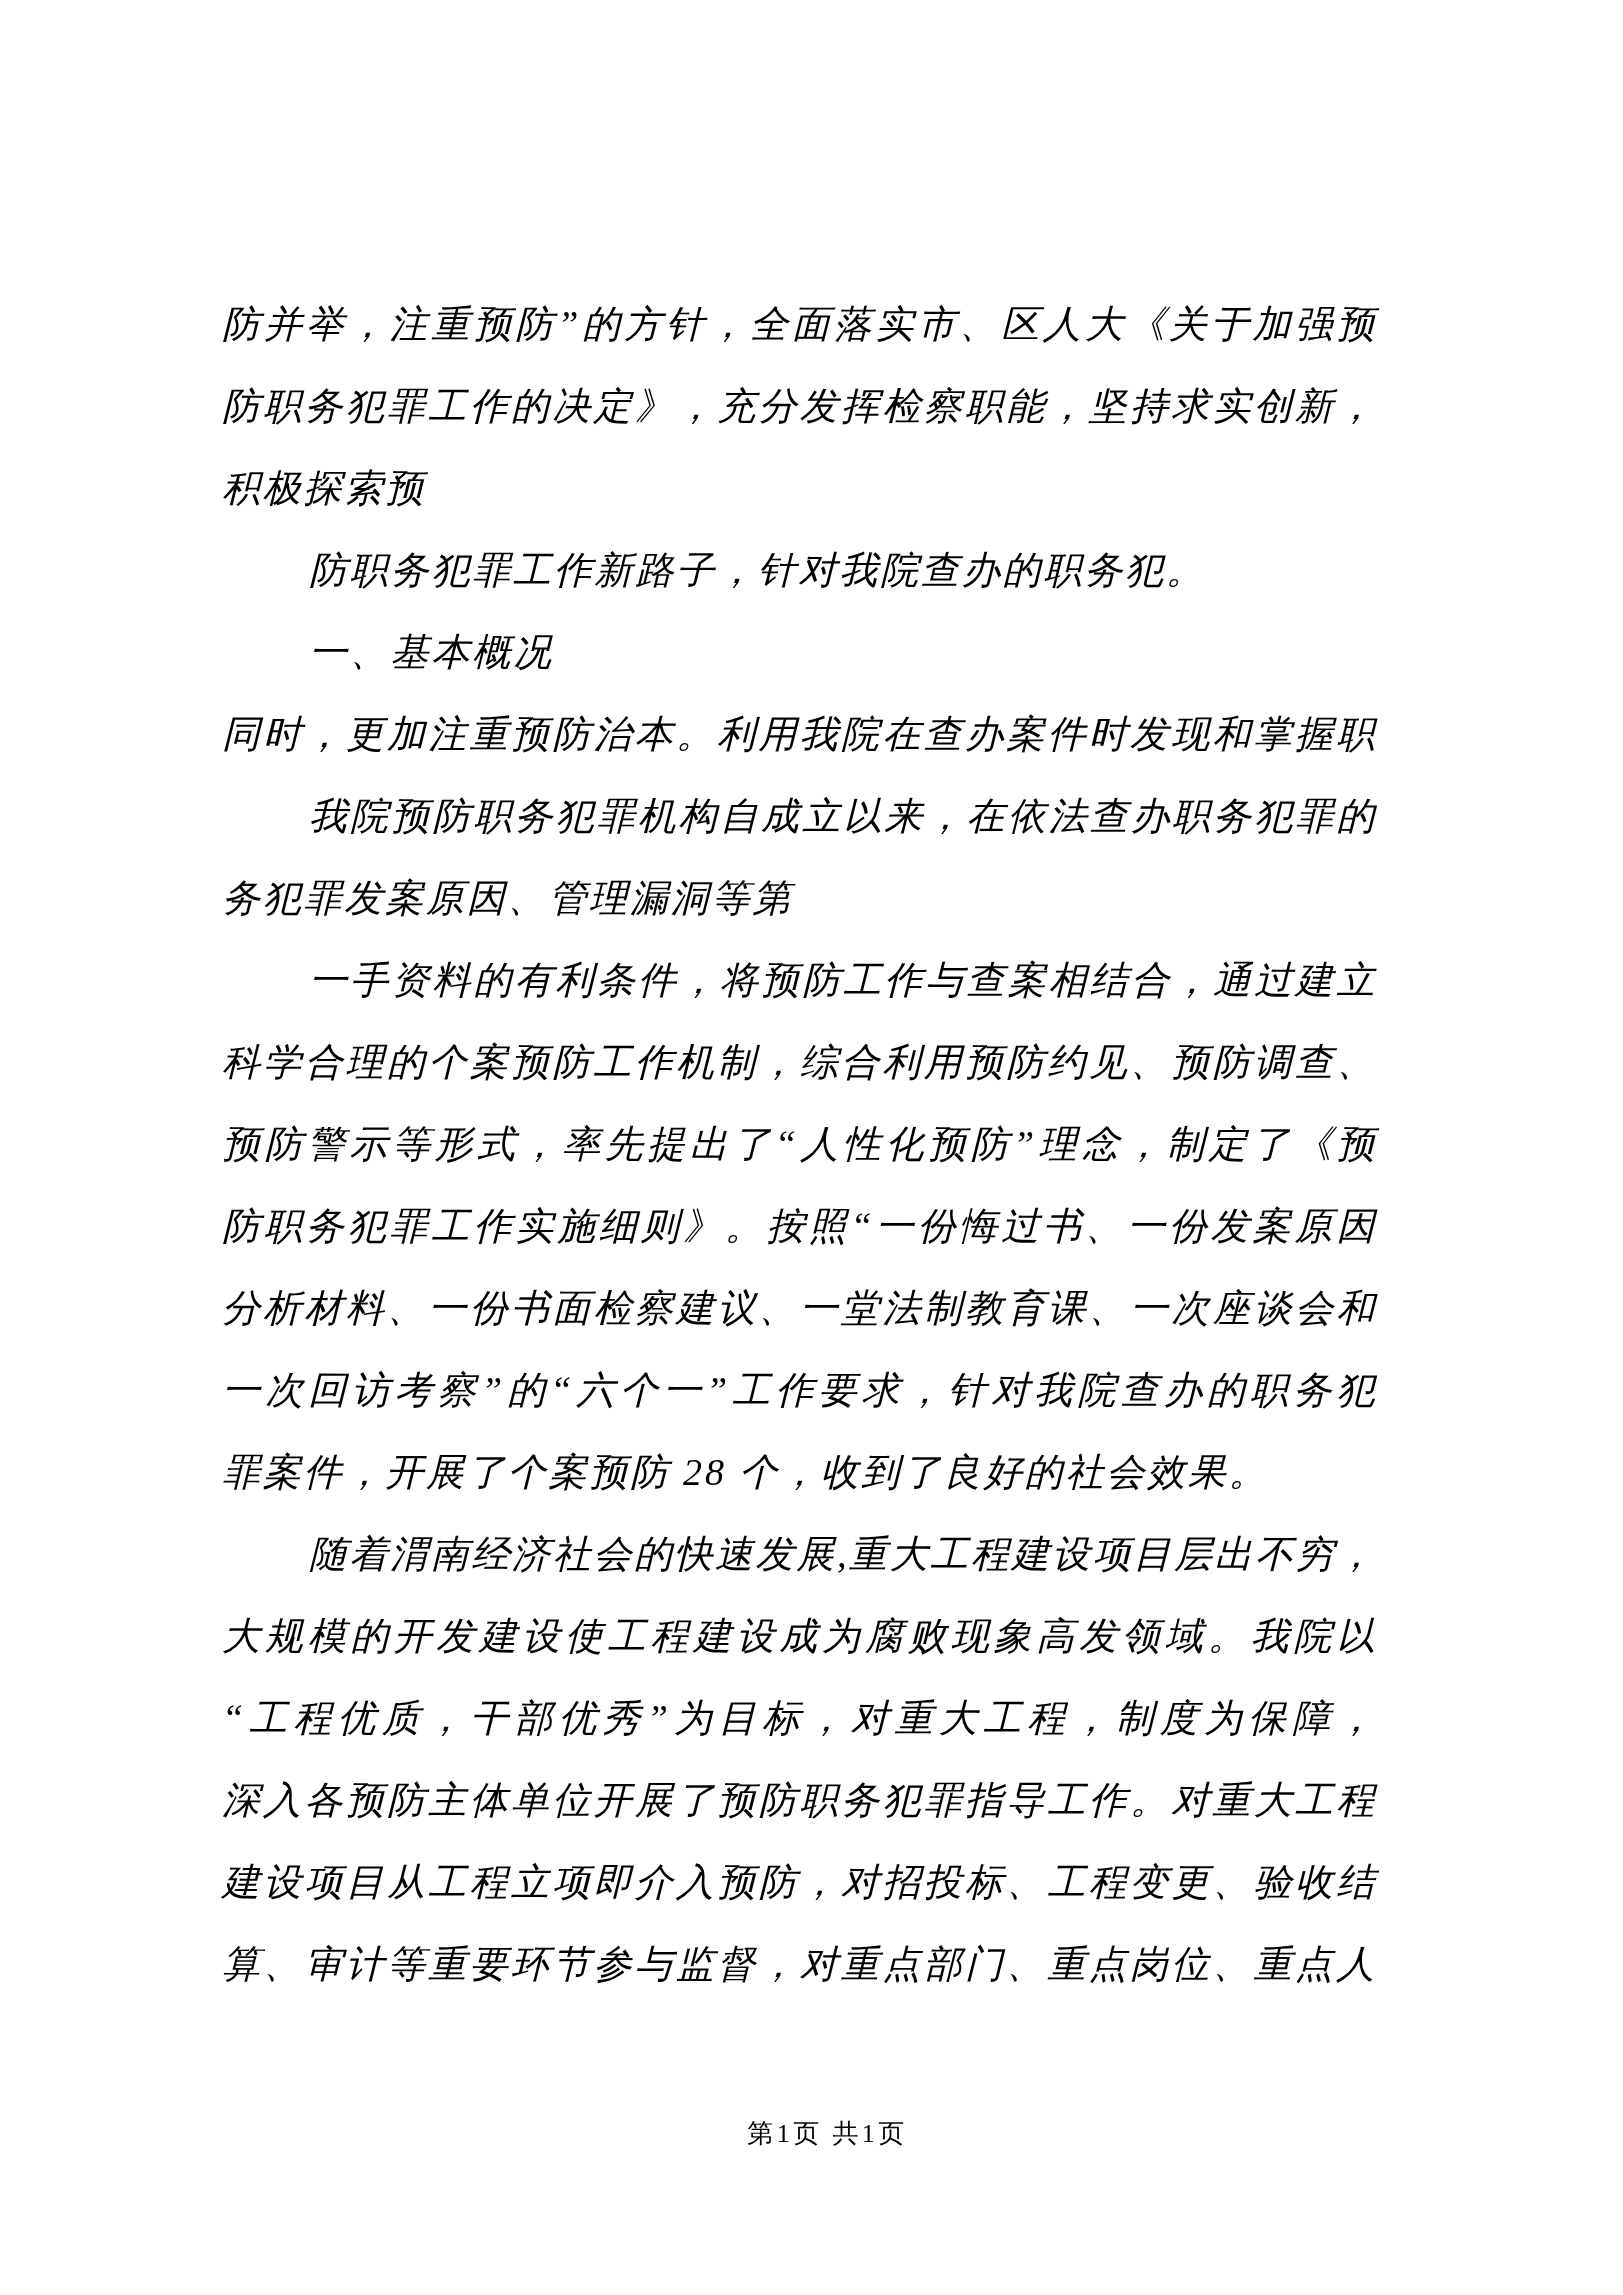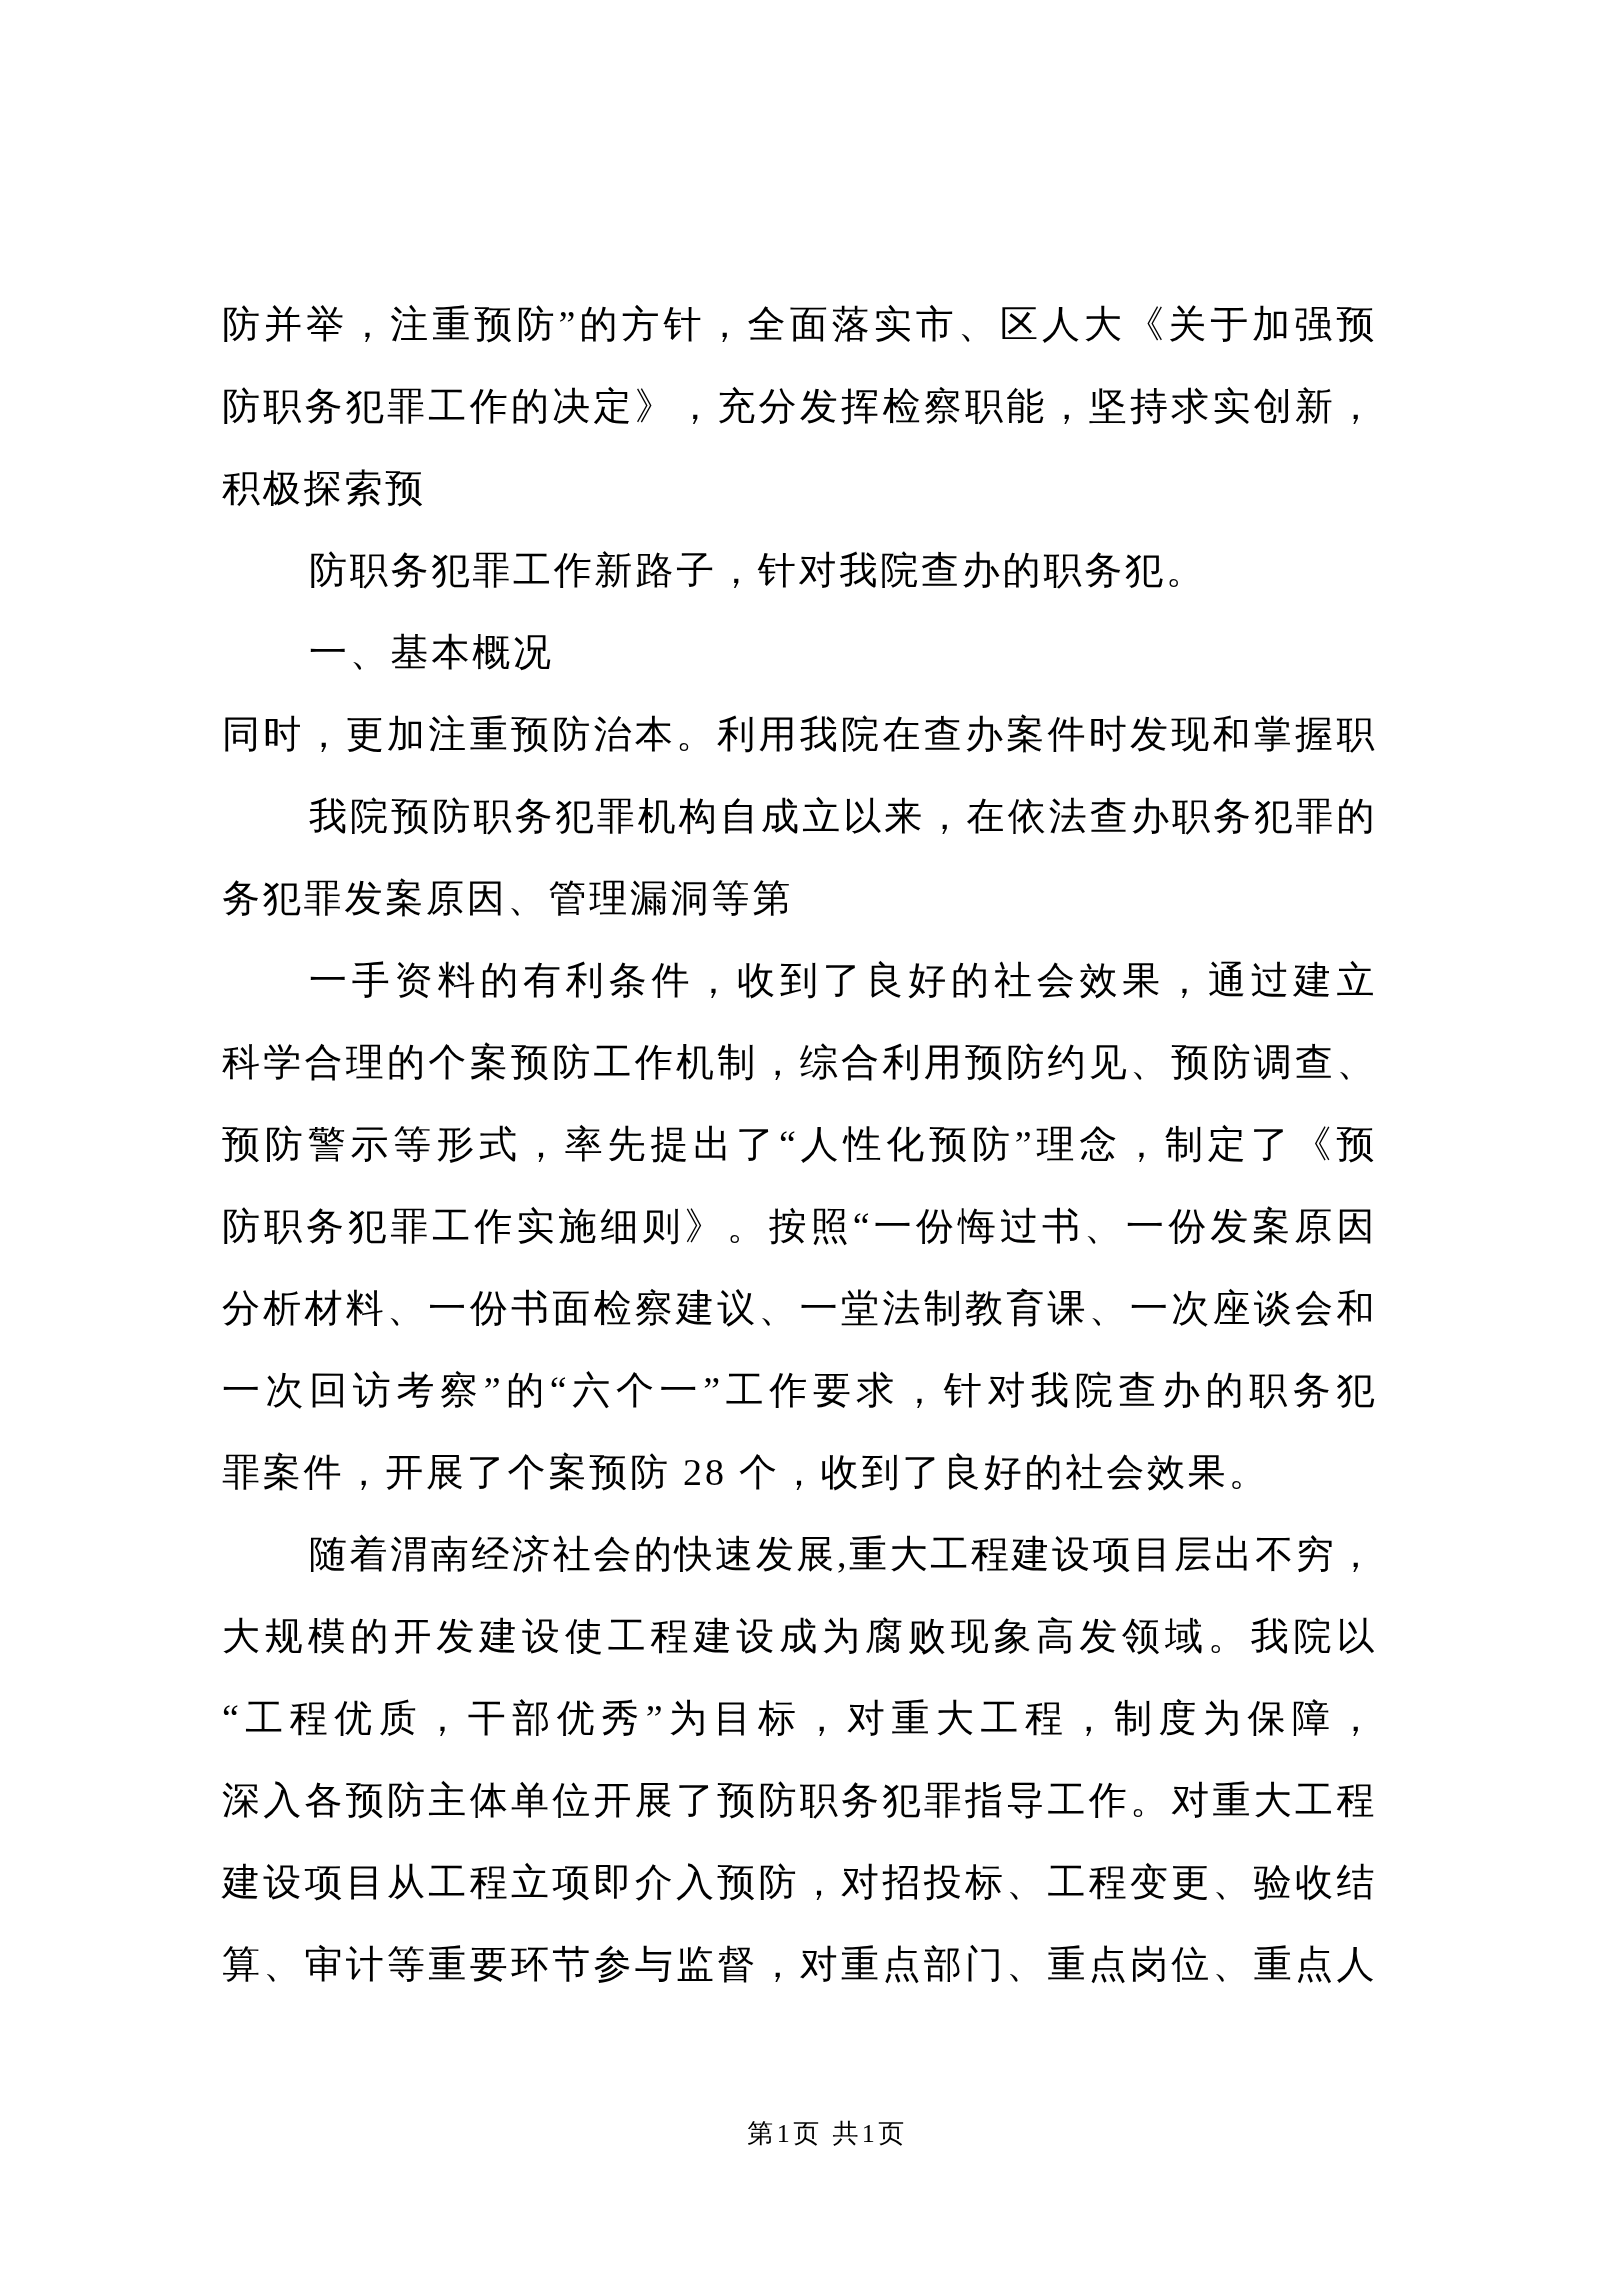--- a/index.html
+++ b/index.html
@@ -20,20 +20,21 @@
     left: 0; top: 0;
     width: 1623px;
     height: 2295px;
     background: #ffffff;
   }
   .doc {
     position: absolute;
     left: 222px;
     top: 283px;
     width: 1153px;
+    font-style: italic;
   }
   .line {
     font-size: 38px;
     line-height: 82px;
     letter-spacing: 2.8px;
     white-space: pre-wrap;
     color: #000000;
   }
   .line.fill {
     letter-spacing: 0.6px;
@@ -62,21 +63,21 @@
 <div class="page">
   <div class="doc" id="doc-body">
       <div class="line fill">防并举，注重预防”的方针，全面落实市、区人大《关于加强预</div>
       <div class="line fill">防职务犯罪工作的决定》，充分发挥检察职能，坚持求实创新，</div>
       <div class="line">积极探索预</div>
       <div class="line indent">防职务犯罪工作新路子，针对我院查办的职务犯。</div>
       <div class="line indent">一、基本概况</div>
       <div class="line fill">同时，更加注重预防治本。利用我院在查办案件时发现和掌握职</div>
       <div class="line fill indent">我院预防职务犯罪机构自成立以来，在依法查办职务犯罪的</div>
       <div class="line">务犯罪发案原因、管理漏洞等第</div>
-      <div class="line fill indent">一手资料的有利条件，收到了良好的社会效果，通过建立</div>
+      <div class="line fill indent">一手资料的有利条件，将预防工作与查案相结合，通过建立</div>
       <div class="line fill">科学合理的个案预防工作机制，综合利用预防约见、预防调查、</div>
       <div class="line fill">预防警示等形式，率先提出了“人性化预防”理念，制定了《预</div>
       <div class="line fill">防职务犯罪工作实施细则》。按照“一份悔过书、一份发案原因</div>
       <div class="line fill">分析材料、一份书面检察建议、一堂法制教育课、一次座谈会和</div>
       <div class="line fill">一次回访考察”的“六个一”工作要求，针对我院查办的职务犯</div>
       <div class="line">罪案件，开展了个案预防 28 个，收到了良好的社会效果。</div>
       <div class="line fill indent">随着渭南经济社会的快速发展,重大工程建设项目层出不穷，</div>
       <div class="line fill">大规模的开发建设使工程建设成为腐败现象高发领域。我院以</div>
       <div class="line fill">“工程优质，干部优秀”为目标，对重大工程，制度为保障，</div>
       <div class="line fill">深入各预防主体单位开展了预防职务犯罪指导工作。对重大工程</div>

